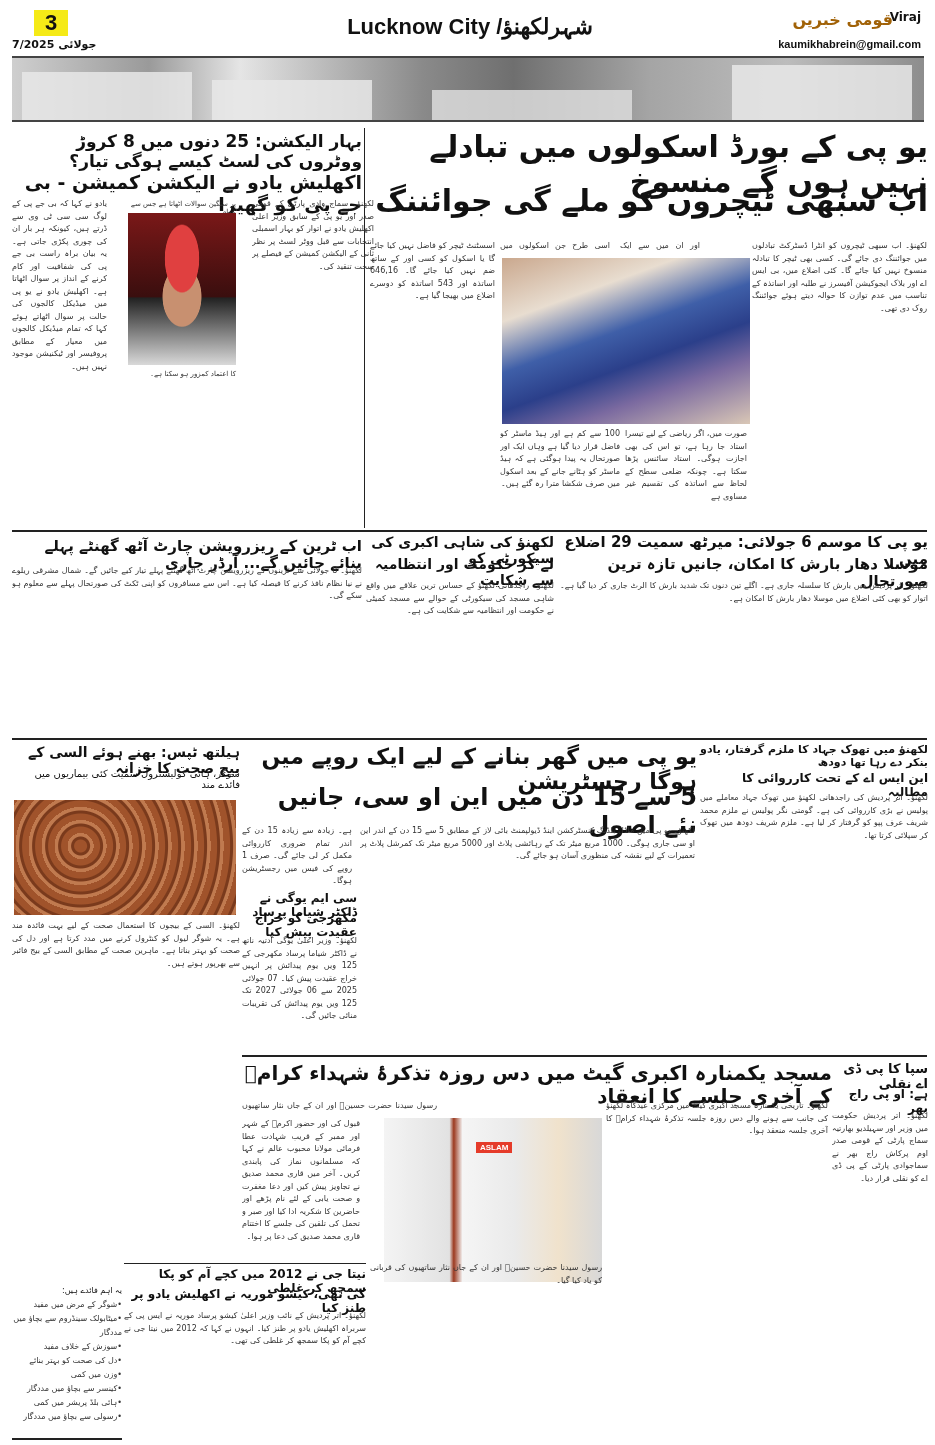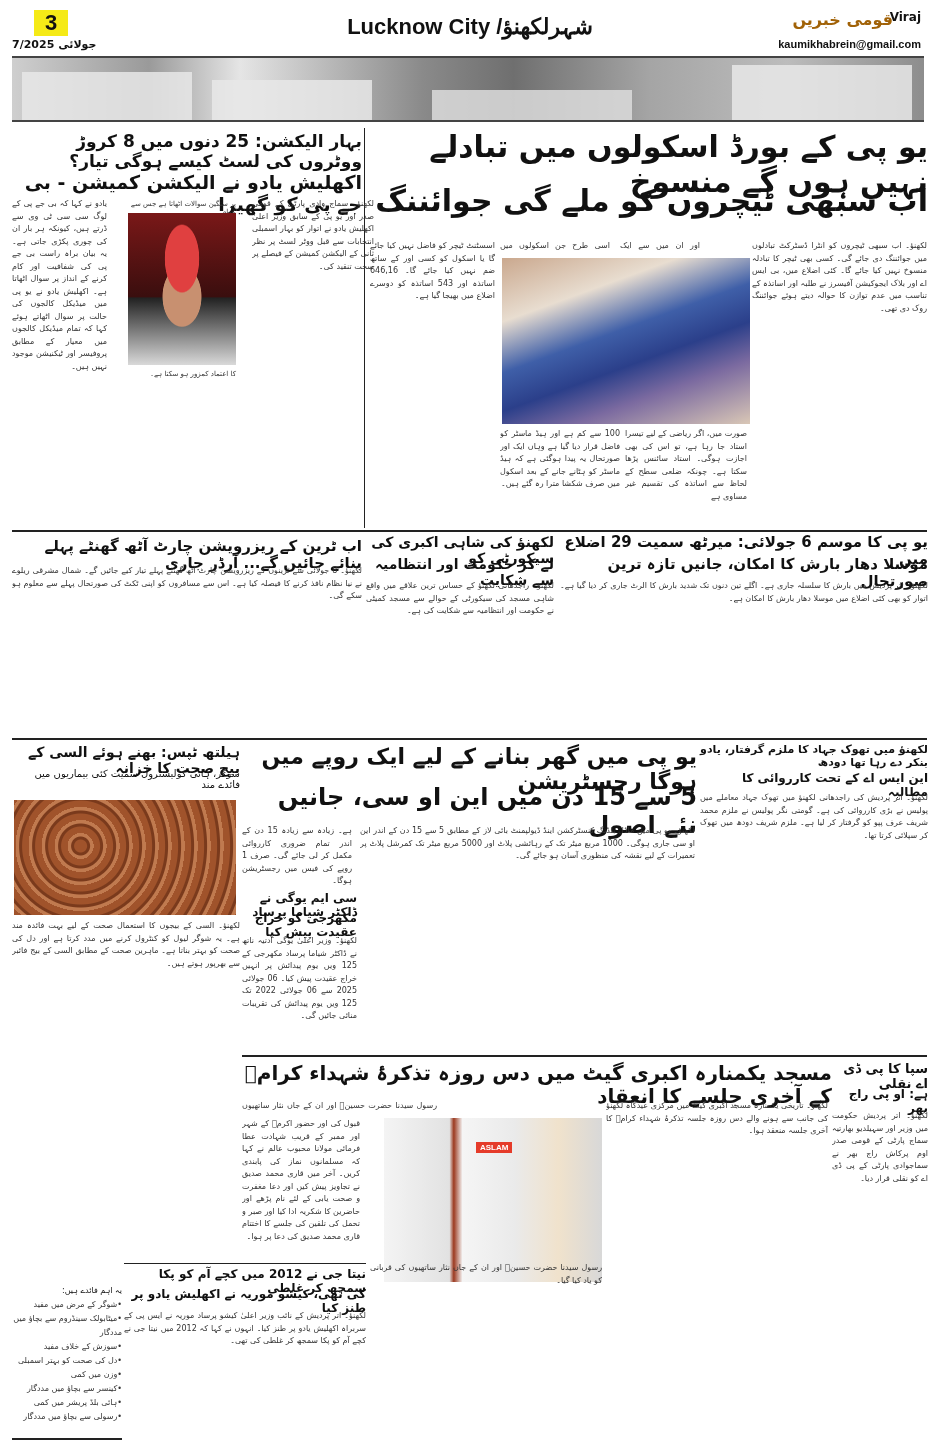--- a/index.html
+++ b/index.html
@@ -79,35 +79,35 @@
 
 <div class="abs rtl h-big" style="left:12px;top:744px;width:228px;font-size:14px;">ہیلتھ ٹپس: بھنے ہوئے السی کے بیج صحت کا خزانہ</div>
 <div class="abs rtl" style="left:12px;top:768px;width:228px;font-size:10px;">شوگر، ہائی کولیسٹرول سمیت کئی بیماریوں میں فائدے مند</div>
 <div class="abs photo ph-flax" style="left:14px;top:800px;width:222px;height:115px;"></div>
 <div class="abs body-text" style="left:12px;top:920px;width:228px;height:360px;">لکھنؤ۔ السی کے بیجوں کا استعمال صحت کے لیے بہت فائدہ مند ہے۔ یہ شوگر لیول کو کنٹرول کرنے میں مدد کرتا ہے اور دل کی صحت کو بہتر بناتا ہے۔ ماہرین صحت کے مطابق السی کے بیج فائبر سے بھرپور ہوتے ہیں۔</div>
 <div class="abs rtl" style="left:12px;top:1286px;width:110px;font-size:8px;">یہ اہم فائدے ہیں:</div>
 <ul class="abs bullet-list" style="left:12px;top:1298px;width:110px;">
   <li>•شوگر کے مرض میں مفید</li>
   <li>•میٹابولک سینڈروم سے بچاؤ میں مددگار</li>
   <li>•سوزش کے خلاف مفید</li>
-  <li>•دل کی صحت کو بہتر اسمبلی</li>
+  <li>•دل کی صحت کو بہتر بنائے</li>
   <li>•وزن میں کمی</li>
   <li>•کینسر سے بچاؤ میں مددگار</li>
   <li>•ہائی بلڈ پریشر میں کمی</li>
   <li>•رسولی سے بچاؤ میں مددگار</li>
 </ul>
 
 <div class="abs rtl h-big" style="left:242px;top:744px;width:455px;font-size:22px;">یو پی میں گھر بنانے کے لیے ایک روپے میں ہوگا رجسٹریشن</div>
 <div class="abs rtl h-big" style="left:242px;top:784px;width:455px;font-size:24px;font-weight:900;">5 سے 15 دن میں این او سی، جانیں نئے اصول</div>
 <div class="abs body-text" style="left:242px;top:825px;width:110px;height:60px;">ہے۔ زیادہ سے زیادہ 15 دن کے اندر تمام ضروری کارروائی مکمل کر لی جائے گی۔ صرف 1 روپے کی فیس میں رجسٹریشن ہوگا۔</div>
 <div class="abs body-text" style="left:360px;top:825px;width:335px;height:225px;">لکھنؤ۔ یو پی میں ماڈل بلڈنگ کنسٹرکشن اینڈ ڈیولپمنٹ بائی لاز کے مطابق 5 سے 15 دن کے اندر این او سی جاری ہوگی۔ 1000 مربع میٹر تک کے رہائشی پلاٹ اور 5000 مربع میٹر تک کمرشل پلاٹ پر تعمیرات کے لیے نقشہ کی منظوری آسان ہو جائے گی۔</div>
 
 <div class="abs rtl h-big" style="left:242px;top:892px;width:115px;font-size:12px;">سی ایم یوگی نے ڈاکٹر شیاما پرساد</div>
 <div class="abs rtl h-big" style="left:242px;top:912px;width:115px;font-size:12px;">مکھرجی کو خراج عقیدت پیش کیا</div>
-<div class="abs body-text" style="left:242px;top:935px;width:115px;height:115px;">لکھنؤ۔ وزیر اعلیٰ یوگی آدتیہ ناتھ نے ڈاکٹر شیاما پرساد مکھرجی کے 125 ویں یوم پیدائش پر انہیں خراج عقیدت پیش کیا۔ 06 جولائی 2025 سے 06 جولائی 2022 تک 125 ویں یوم پیدائش کی تقریبات منائی جائیں گی۔</div>
+<div class="abs body-text" style="left:242px;top:935px;width:115px;height:115px;">لکھنؤ۔ وزیر اعلیٰ یوگی آدتیہ ناتھ نے ڈاکٹر شیاما پرساد مکھرجی کے 125 ویں یوم پیدائش پر انہیں خراج عقیدت پیش کیا۔ 07 جولائی 2025 سے 06 جولائی 2027 تک 125 ویں یوم پیدائش کی تقریبات منائی جائیں گی۔</div>
 
 <div class="abs rtl h-big" style="left:700px;top:744px;width:228px;font-size:11px;">لکھنؤ میں تھوک جہاد کا ملزم گرفتار، یادو بنکر دے رہا تھا دودھ</div>
 <div class="abs rtl h-big" style="left:700px;top:772px;width:228px;font-size:12px;">این ایس اے کے تحت کارروائی کا مطالبہ</div>
 <div class="abs body-text" style="left:700px;top:792px;width:228px;height:258px;">لکھنؤ۔ اتر پردیش کی راجدھانی لکھنؤ میں تھوک جہاد معاملے میں پولیس نے بڑی کارروائی کی ہے۔ گومتی نگر پولیس نے ملزم محمد شریف عرف پپو کو گرفتار کر لیا ہے۔ ملزم شریف دودھ میں تھوک کر سپلائی کرتا تھا۔</div>
 
 <div class="abs rule" style="left:242px;top:1055px;width:685px;"></div>
 
 <div class="abs rtl h-big" style="left:242px;top:1062px;width:590px;font-size:20px;">مسجد یکمنارہ اکبری گیٹ میں دس روزہ تذکرۂ شہداء کرامؓ کے آخری جلسے کا انعقاد</div>
 <div class="abs body-text" style="left:242px;top:1100px;width:195px;height:12px;">رسول سیدنا حضرت حسینؓ اور ان کے جاں نثار ساتھیوں کی قربانی کو یاد کیا گیا۔</div>
 <div class="abs body-text" style="left:242px;top:1118px;width:118px;height:140px;">قبول کی اور حضور اکرمؐ کے شہر اور ممبر کے قریب شہادت عطا فرمائی مولانا محبوب عالم نے کہا کہ مسلمانوں نماز کی پابندی کریں۔ آخر میں قاری محمد صدیق نے تجاویز پیش کیں اور دعا مغفرت و صحت یابی کے لئے نام پڑھے اور حاضرین کا شکریہ ادا کیا اور صبر و تحمل کی تلقین کی جلسے کا اختتام قاری محمد صدیق کی دعا پر ہوا۔</div>

